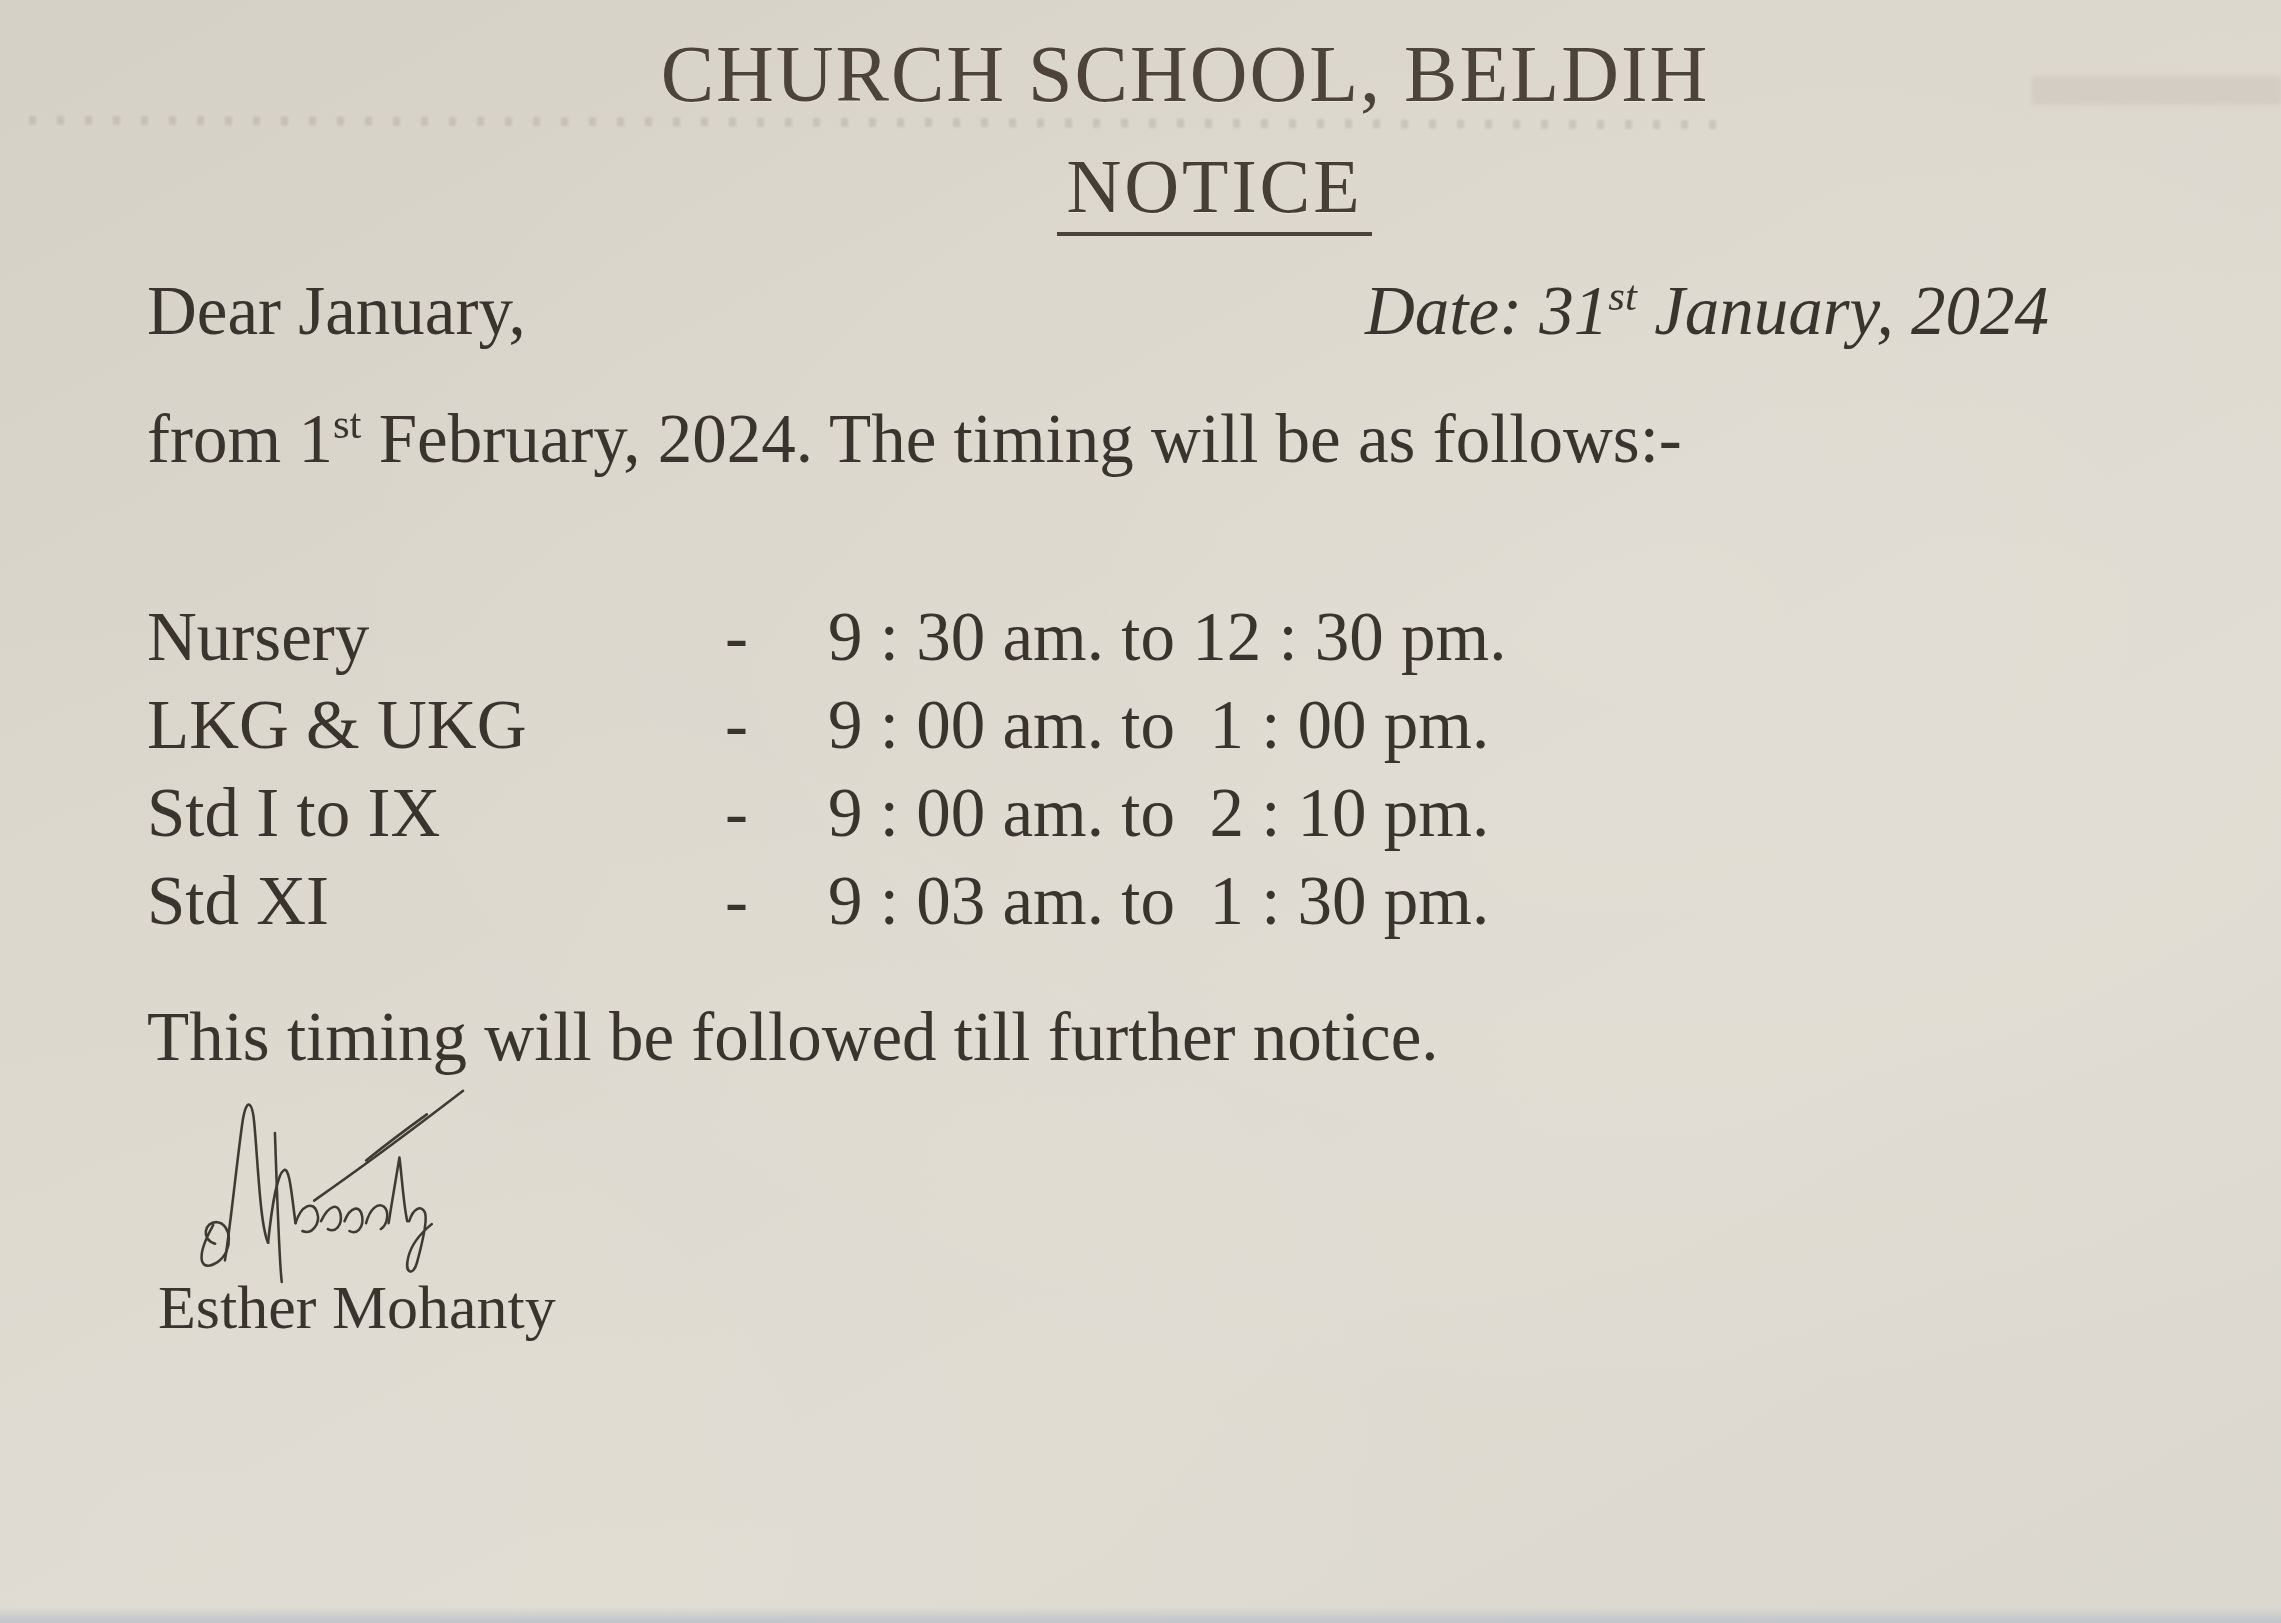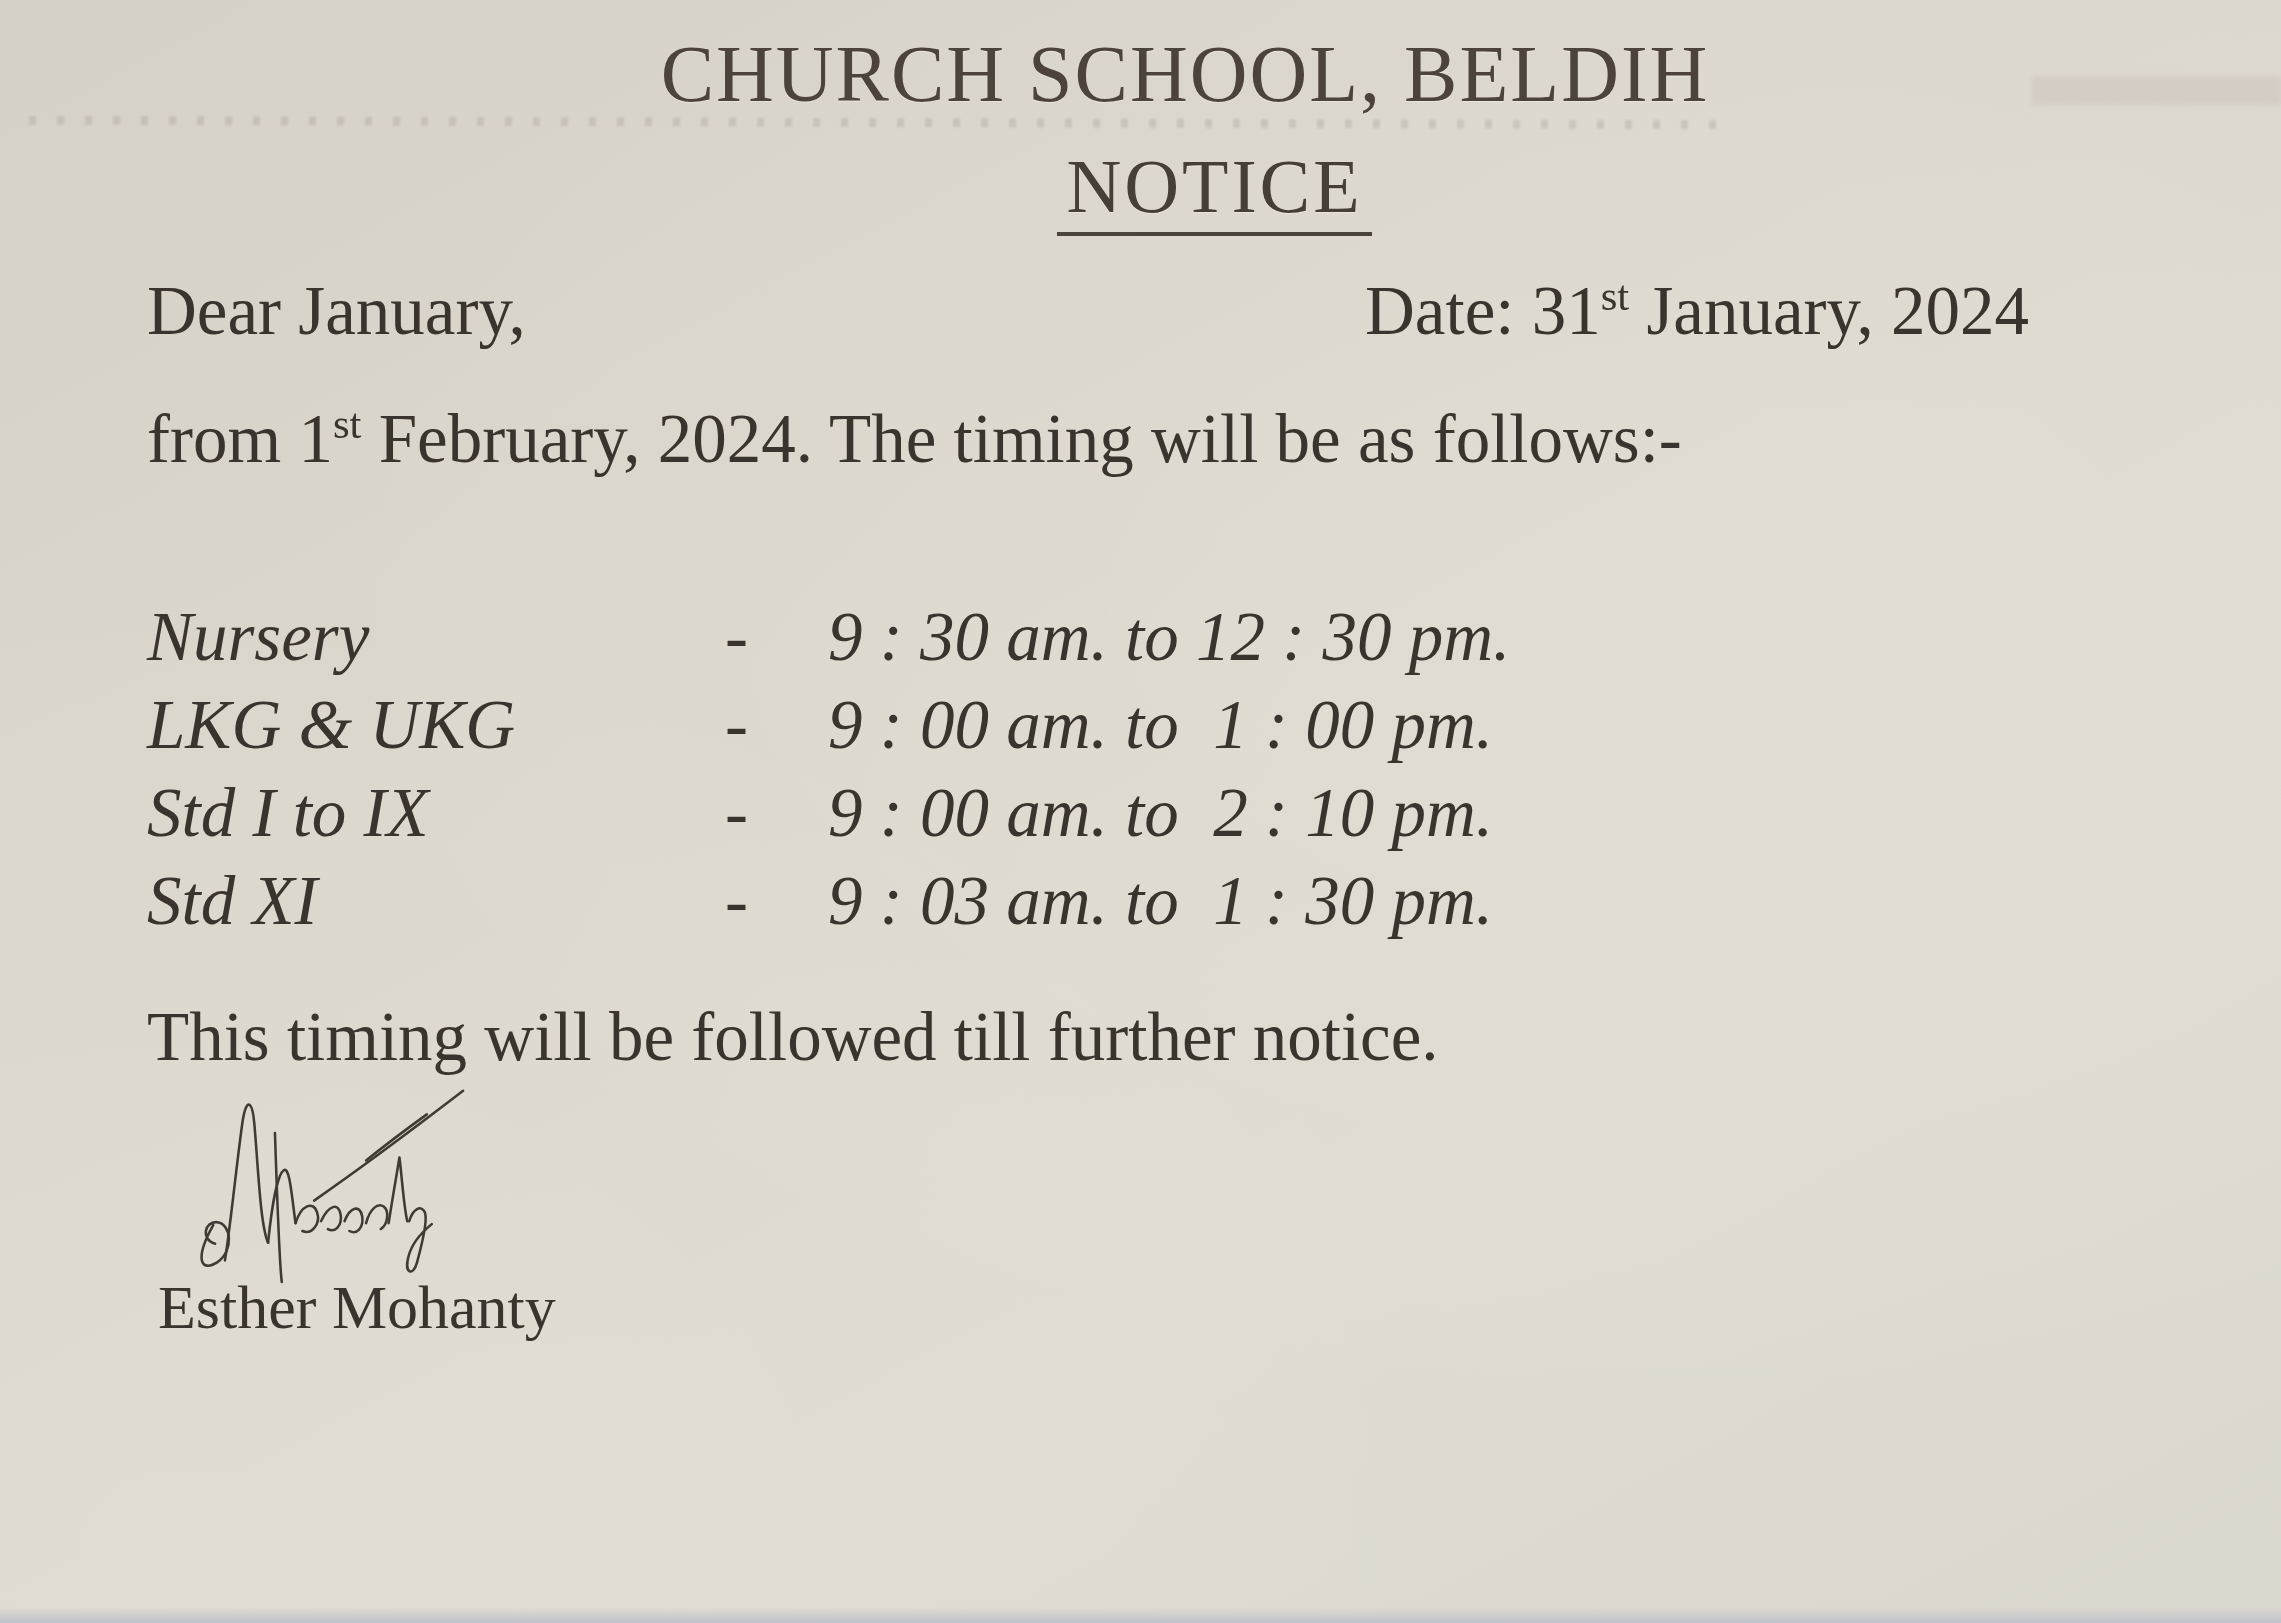--- a/index.html
+++ b/index.html
@@ -39,28 +39,28 @@
   }
   .notice-heading-wrap { margin-top:23px; padding-left:147px; }
   .notice-heading {
     display:inline-block; font-size:76px; color:#453f35; letter-spacing:2.9px;
     border-bottom:4.9px solid #4a443a; padding:0 9.8px 2px 9.8px;
     text-shadow:0 1px 0 rgba(255,255,255,0.35);
   }
 
   .line { position:absolute; font-size:69px; color:#39342d; }
   .salutation { left:147px; top:272px; }
-  .date-line { left:1365px; top:272px; }
+  .date-line { left:1365px; top:272px;font-style:italic; }
   sup { font-size:0.62em; vertical-align:baseline; position:relative; top:-0.55em; }
 
   .body-par { position:absolute; left:147px; top:390px; width:2098px; }
   .body-par .t-line { font-size:69px; line-height:98px; color:#39342d; white-space:pre; }
 
   .timetable { position:absolute; left:147px; top:593px; }
-  .t-row { display:grid; grid-template-columns:573px 108px auto; height:88px; align-items:baseline;font-style:italic; }
+  .t-row { display:grid; grid-template-columns:573px 108px auto; height:88px; align-items:baseline; }
   .t-row .cell { font-size:69px; color:#39342d; white-space:pre; line-height:88px; }
   .t-row .sep { text-align:left; padding-left:4.9px; }
 
   .closing-line { left:147px; top:998px; }
 
   .signature { position:absolute; left:174px; top:1076px; width:294px; height:211px; }
   .signature svg { width:100%; height:100%; }
 
   .signatory { position:absolute; left:147px; top:1264px; }
   .signatory .sig-line { font-size:62px; line-height:86px; color:#39342d;margin-left:11px; }

